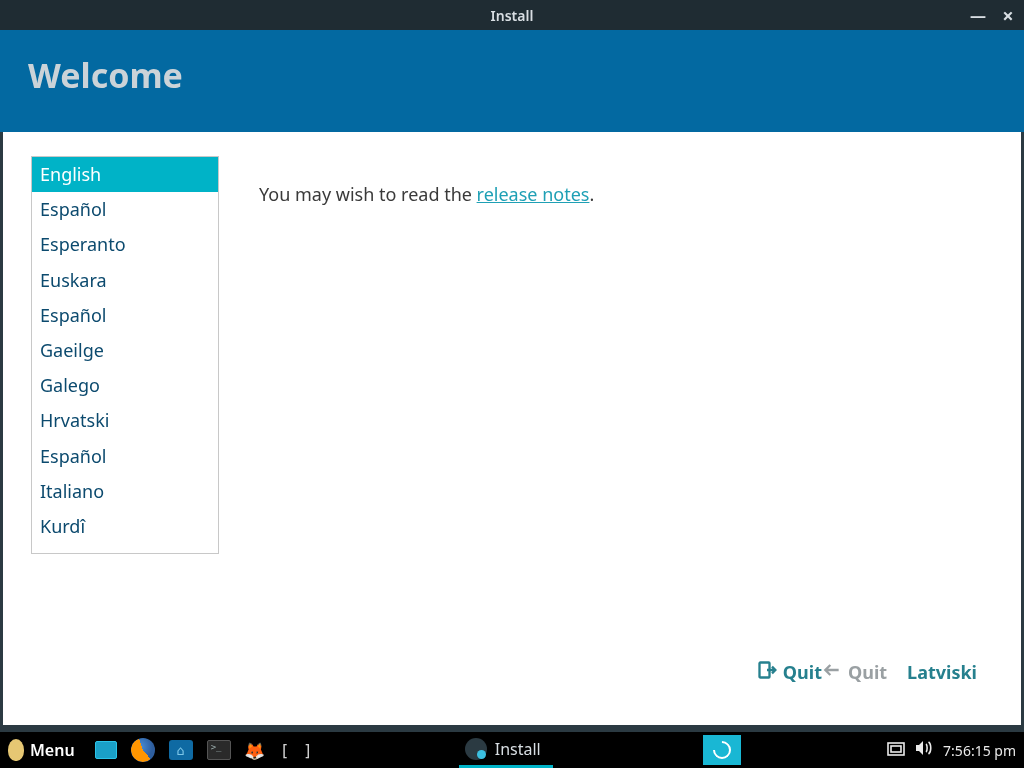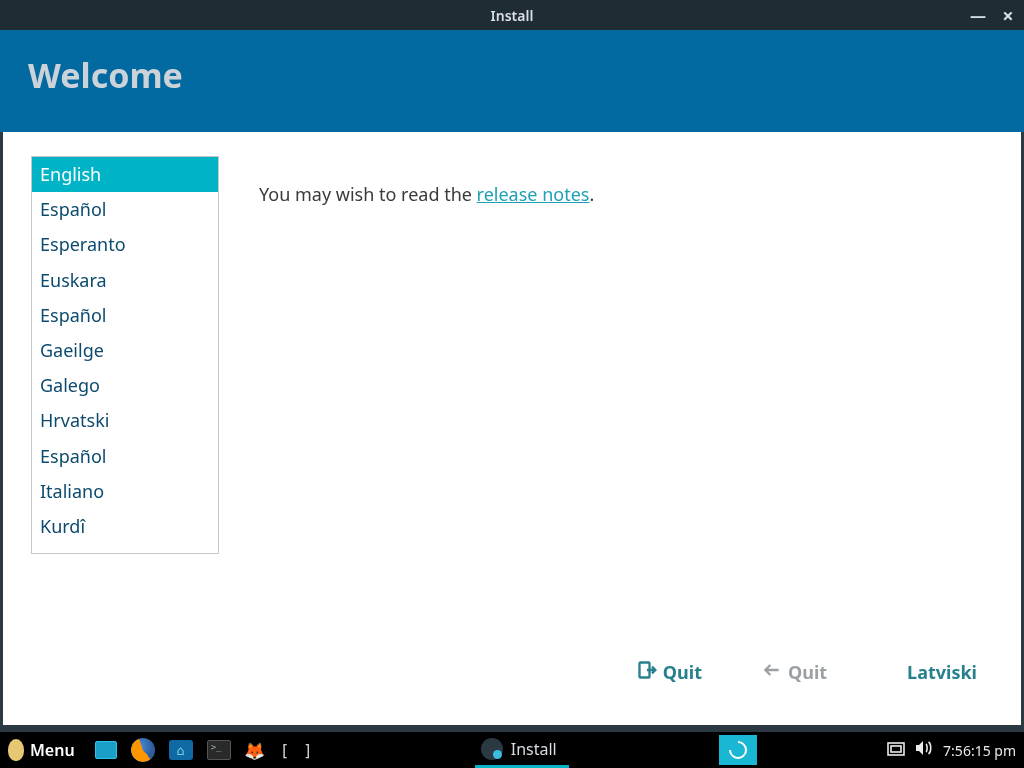--- a/index.html
+++ b/index.html
@@ -100,21 +100,20 @@
       color: #1fa0b5;
       text-decoration: underline;
       cursor: pointer;
     }
     .button-bar {
       height: 90px;
       display: flex;
       align-items: center;
       justify-content: flex-end;
       padding: 0 44px 16px 0;
-      gap: 60px;
     }
     .btn {
       display: flex;
       align-items: center;
       gap: 6px;
       font-size: 18px;
       font-weight: 700;
       cursor: pointer;
     }
     .btn-quit { color: #26808e; }
@@ -128,21 +127,20 @@
       bottom: 0;
       left: 0;
       right: 0;
       height: 36px;
       background: #000;
       display: flex;
       align-items: center;
       color: #d8dee3;
       font-size: 14px;
       padding: 0 4px;
-      gap: 16px;
     }
     .taskbar-left {
       display: flex;
       align-items: center;
       gap: 6px;
     }
     .tb-item {
       display: flex;
       align-items: center;
       justify-content: center;

